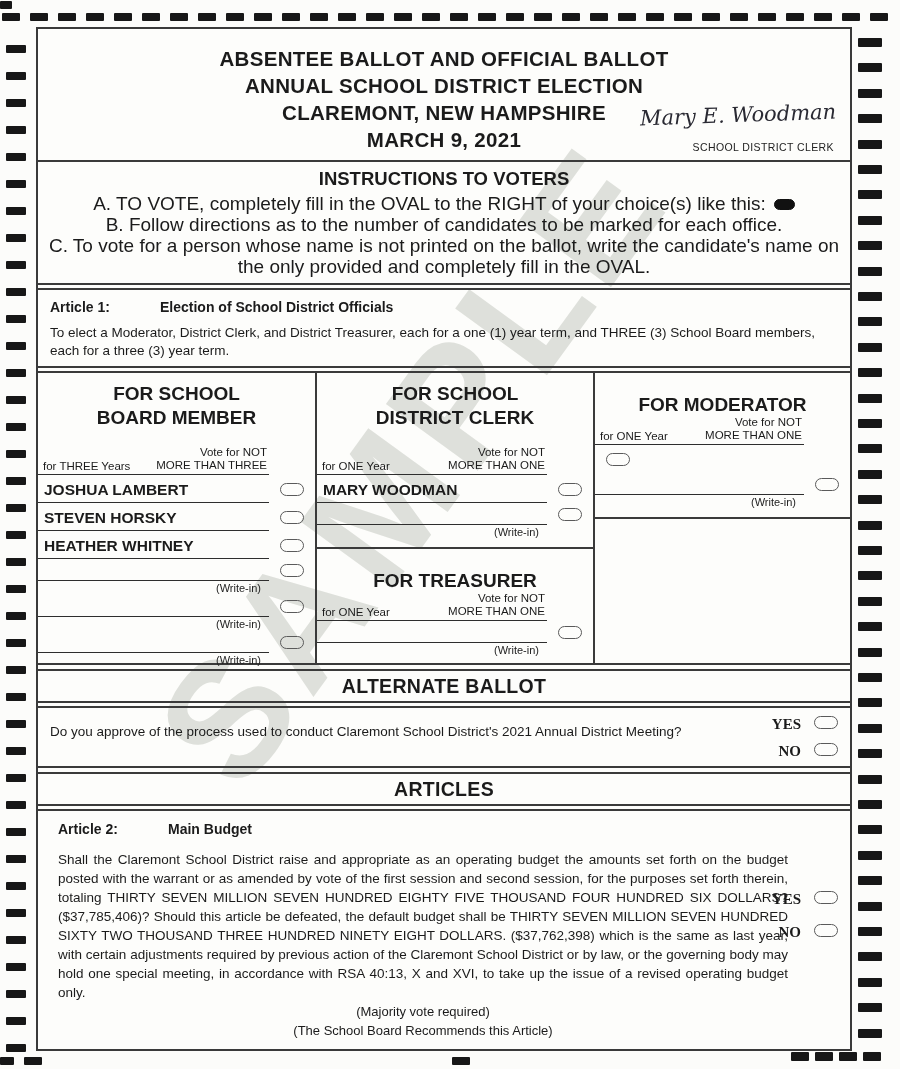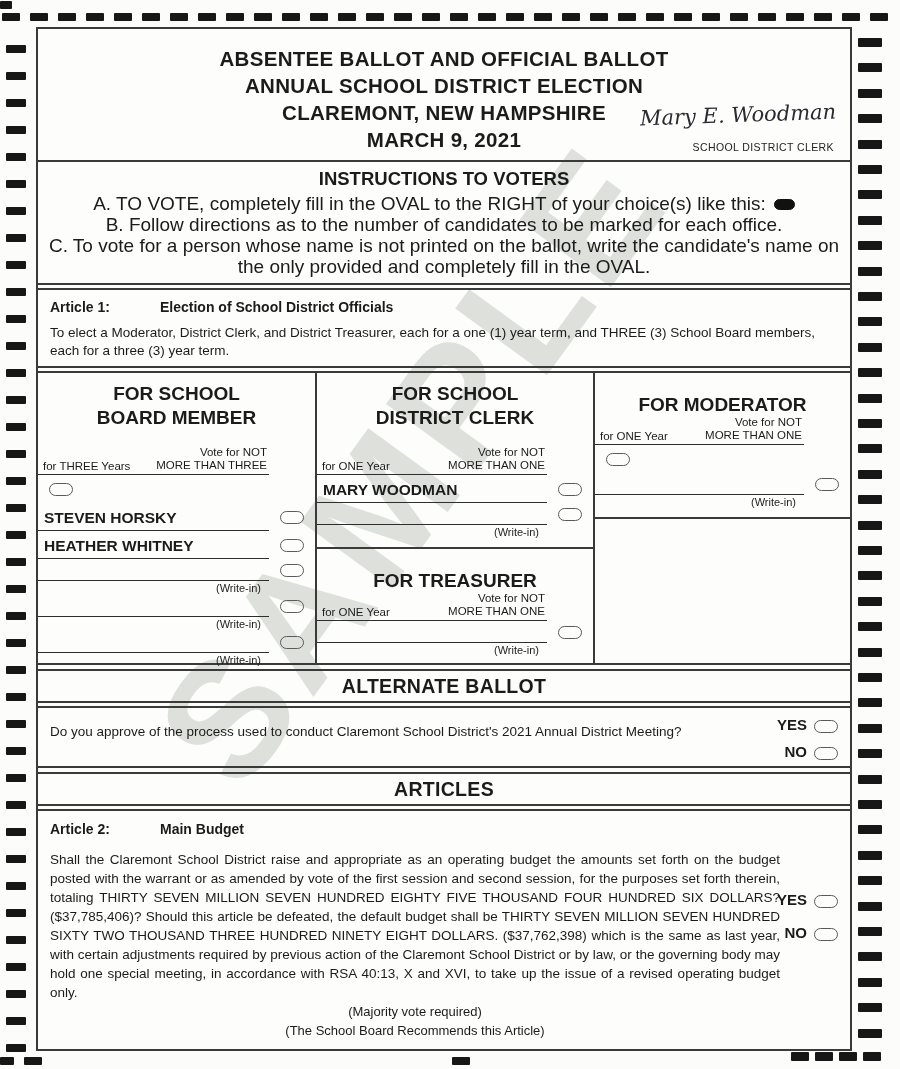--- a/index.html
+++ b/index.html
@@ -76,26 +76,26 @@
   .subdiv3 { height:146px; border-bottom:2px solid #3a3a3a; }
 
   
   .shead { height:34px; border-top:2px solid #3a3a3a; border-bottom:2px solid #3a3a3a;
            margin-top:4px; text-align:center; font-weight:bold; font-size:19.5px;
            display:flex; align-items:center; justify-content:center; letter-spacing:0.3px; }
 
   
   .q { height:62px; border-top:2px solid #3a3a3a; border-bottom:2px solid #3a3a3a;
        margin-top:3px; position:relative; padding:16px 160px 0 12px; font-size:13.5px; }
-  .yn { position:absolute; display:flex; align-items:flex-end; gap:7px; }
+  .yn { position:absolute; display:flex; align-items:flex-start; gap:13px;font-family:Liberation Serif, serif; }
   .yn .yl { font-weight:bold; font-size:15px; }
 
   
   .a2 { flex:1; border-top:2px solid #3a3a3a; margin-top:3px; position:relative;
-        padding:10px 12px 0 12px; }
+        padding:10px 12px 0 20px; }
   .a2 .row { display:flex; font-weight:bold; font-size:14px; }
   .a2 .lbl { width:110px; }
   .a2 .body { font-size:13.5px; line-height:19px; text-align:justify; width:730px; margin-top:13px; }
   .a2 .note { text-align:center; font-size:13px; line-height:19px; width:730px; }
   .a2 .note:first-of-type { margin-top:8px; }
 </style>
 </head>
 <body>
 
 <div class="ballot">
@@ -139,20 +139,21 @@
           <div class="vl">
             <span class="term">for THREE Years</span>
             <span class="note">
               <span>Vote for NOT</span><br>
               <span>MORE THAN THREE</span>
             </span>
           </div>
           <div class="sp"></div>
         </div>
         <div class="crow">
+          <div class="cl">JOSHUA LAMBERT</div>
           <div class="ocell">
               <span class="oval"></span>
             </div>
         </div>
         <div class="crow">
           <div class="cl">STEVEN HORSKY</div>
           <div class="ocell">
               <span class="oval"></span>
             </div>
         </div>

